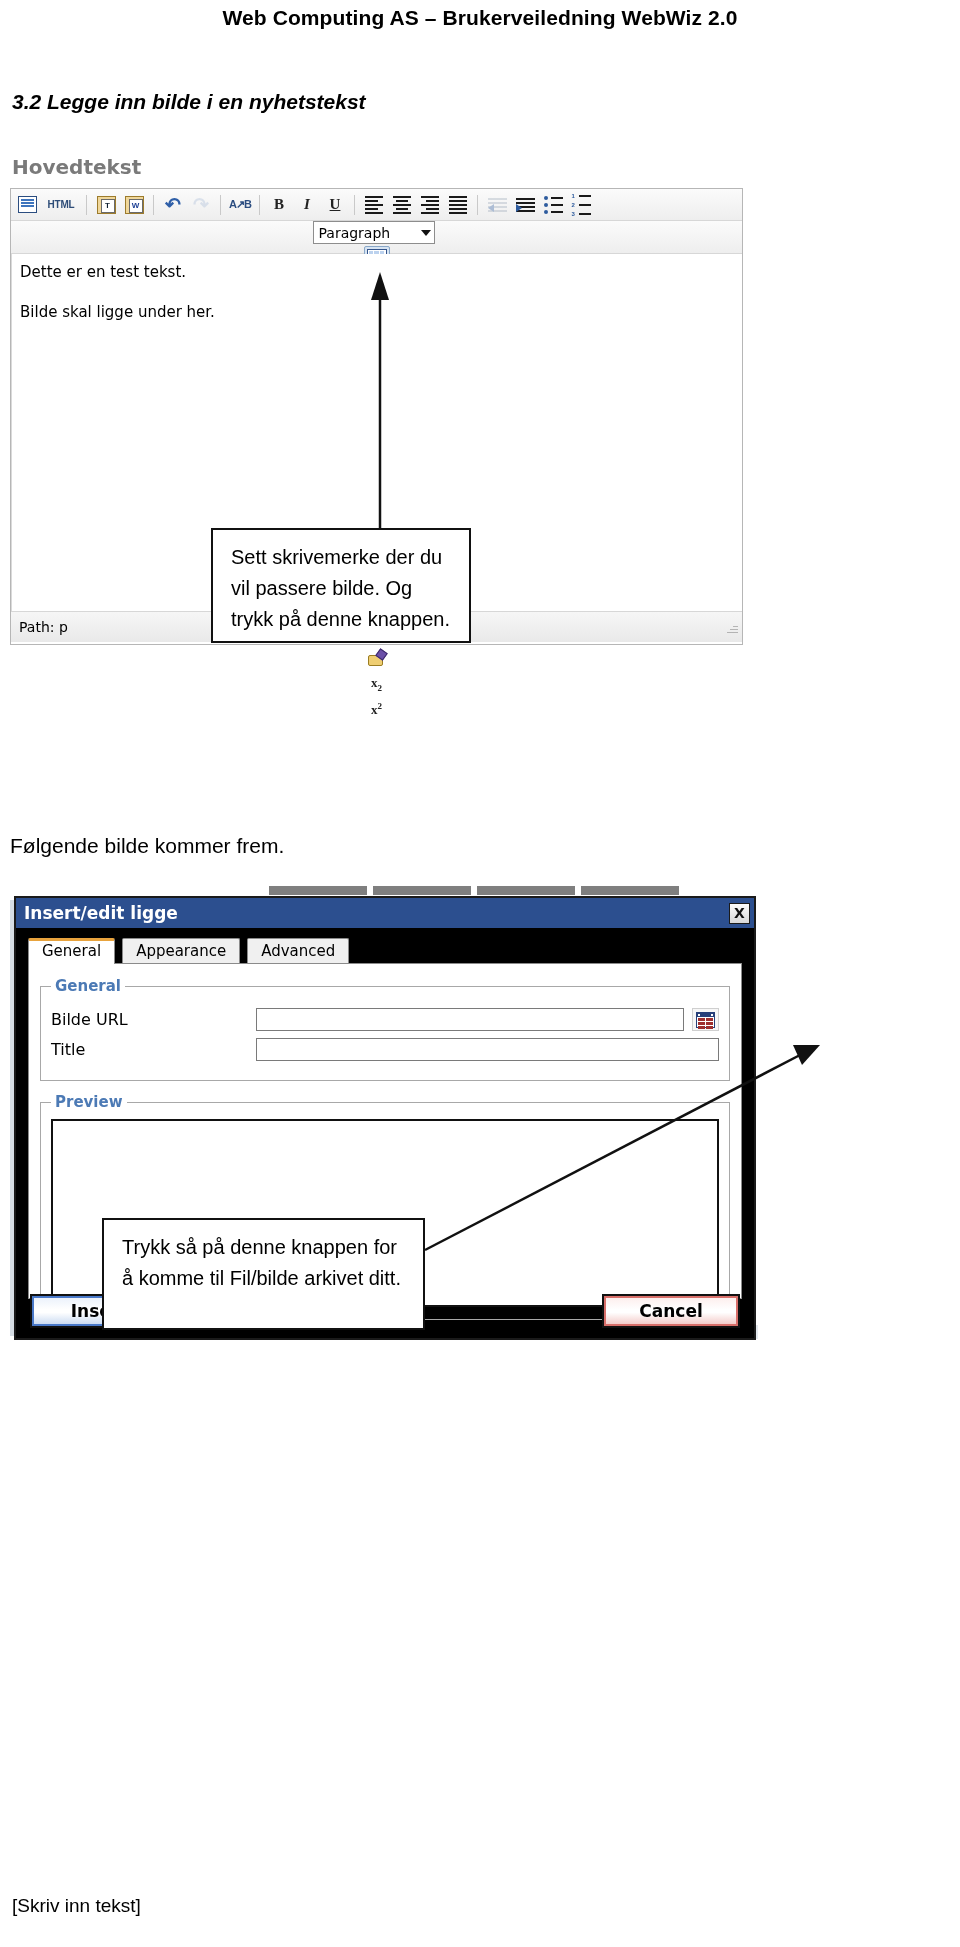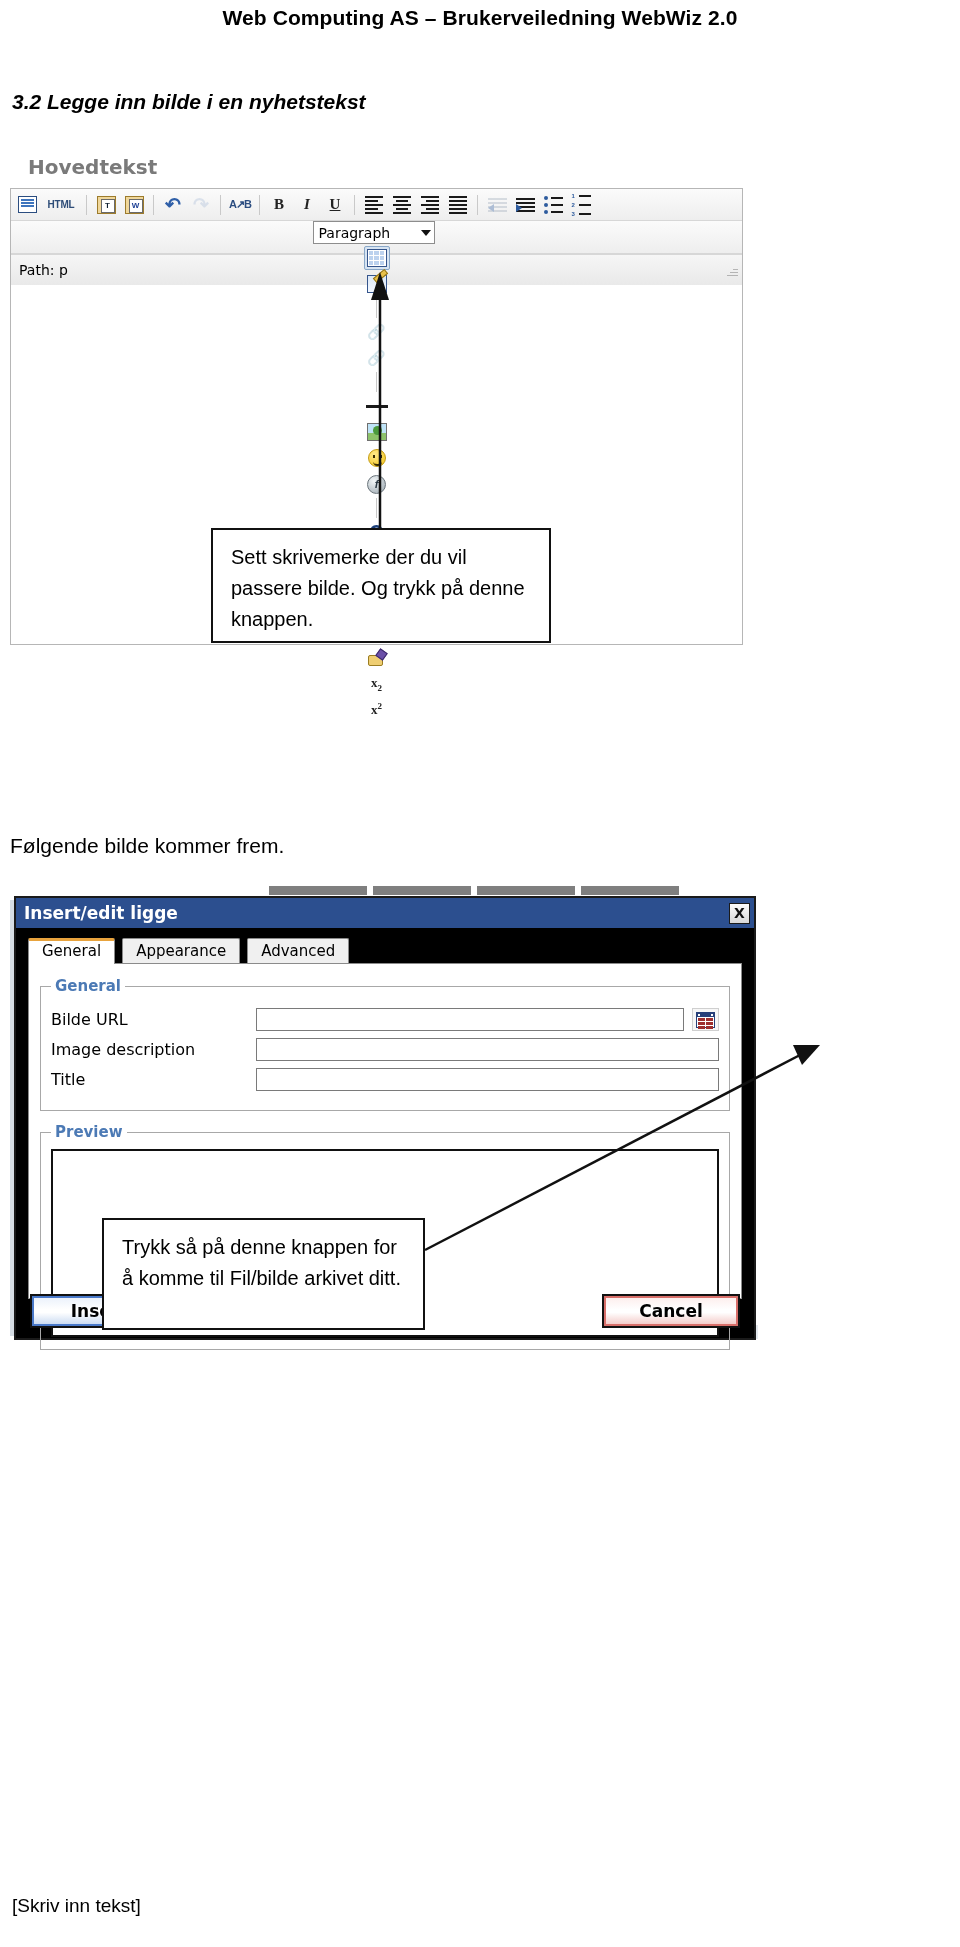--- a/index.html
+++ b/index.html
@@ -24,21 +24,20 @@
   .section-title {
     position: absolute; top: 90px; left: 12px;
     font-size: 21px; font-weight: bold; font-style: italic;
   }
 
   
   .editor-label {
     position: absolute; top: 155px; left: 12px;
     font-size: 20px; font-weight: bold; color: #7a7a7a;
     font-family: "DejaVu Sans", sans-serif;
-    margin-left: 16px;
   }
 
   .editor {
     position: absolute; top: 188px; left: 10px;
     width: 733px; height: 457px;
     border: 1px solid #b6b6b6;
     background: #ffffff;
   }
   .tb-row {
     display: flex; align-items: center;
@@ -166,21 +165,21 @@
   
   .callout {
     position: absolute;
     border: 2px solid #111;
     background: #ffffff;
     font-size: 20px;
     line-height: 31px;
     padding: 12px 14px 10px 18px;
     z-index: 6;
   }
-  #callout-1 { left: 211px; top: 528px; width: 340px; height: 115px; }
+  #callout-1 { left: 211px; top: 528px; width: 260px; height: 115px; }
   #callout-2 { left: 102px; top: 1218px; width: 323px; height: 112px; }
 
   .caption {
     position: absolute; left: 10px; top: 834px;
     font-size: 21px;
   }
 
   
   svg.arrow-layer { position: absolute; left: 0; top: 0; width: 960px; height: 1947px; pointer-events: none; z-index: 7;}
 
@@ -507,20 +506,24 @@
         <span class="icon-brush"></span>
       </div>
     <div class="tbtn">
         <span class="sub">x<sub>2</sub></span>
       </div>
     <div class="tbtn">
         <span class="sup">x<sup>2</sup></span>
       </div>
   </div>
 
+  <div class="editor-body">
+    <p>Dette er en test tekst.</p>
+    <p>Bilde skal ligge under her.</p>
+  </div>
 
   <div class="editor-status">
     <span>Path: p</span>
     <span class="resize-grip">
         <i></i>
         <i></i>
         <i></i>
       </span>
   </div>
 </div>
@@ -571,24 +574,20 @@
                   <i></i>
                   <i></i>
                   <i></i>
                   <i></i>
                   <i></i>
                 </span>
             </span>
           </span>
         </div>
 
-        <div class="frow">
-          <span class="flabel">Image description</span>
-          <input class="ftext" type="text" value="" placeholder="" style="">
-        </div>
 
         <div class="frow">
           <span class="flabel">Title</span>
           <input class="ftext" type="text" value="" placeholder="" style="">
         </div>
       </fieldset>
 
       <fieldset>
         <legend>Preview</legend>
         <div class="preview-area"></div>

